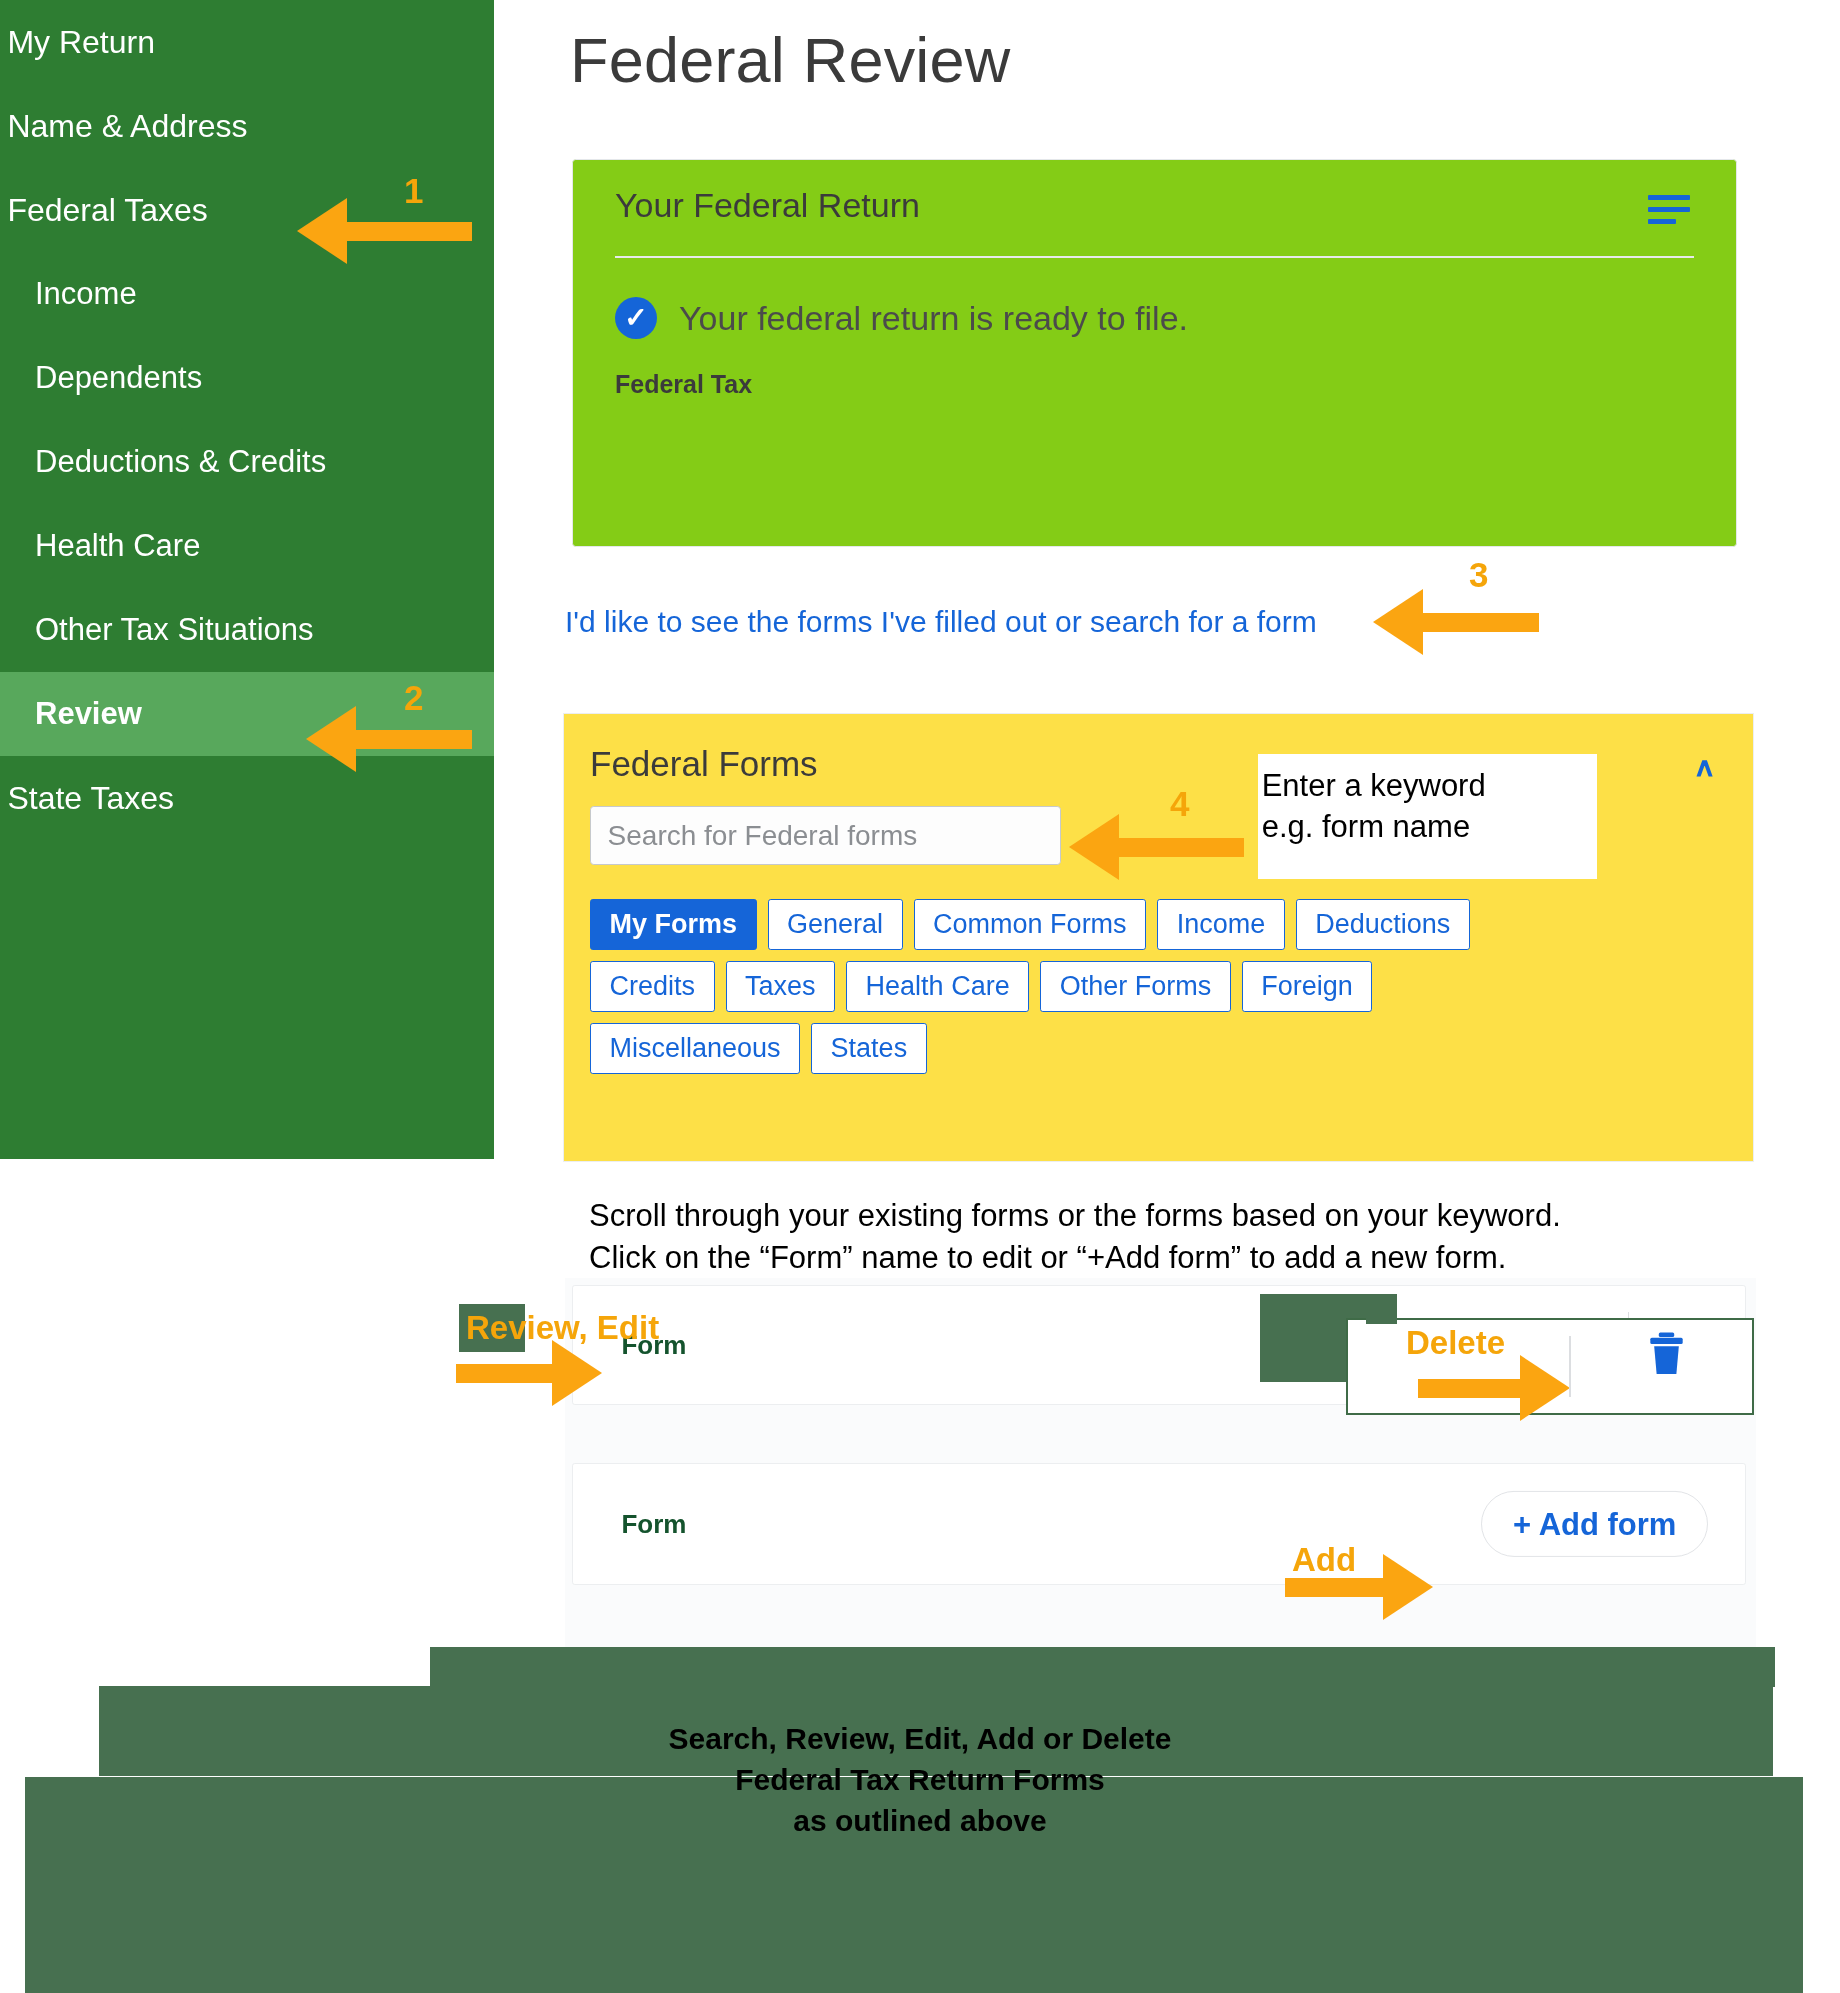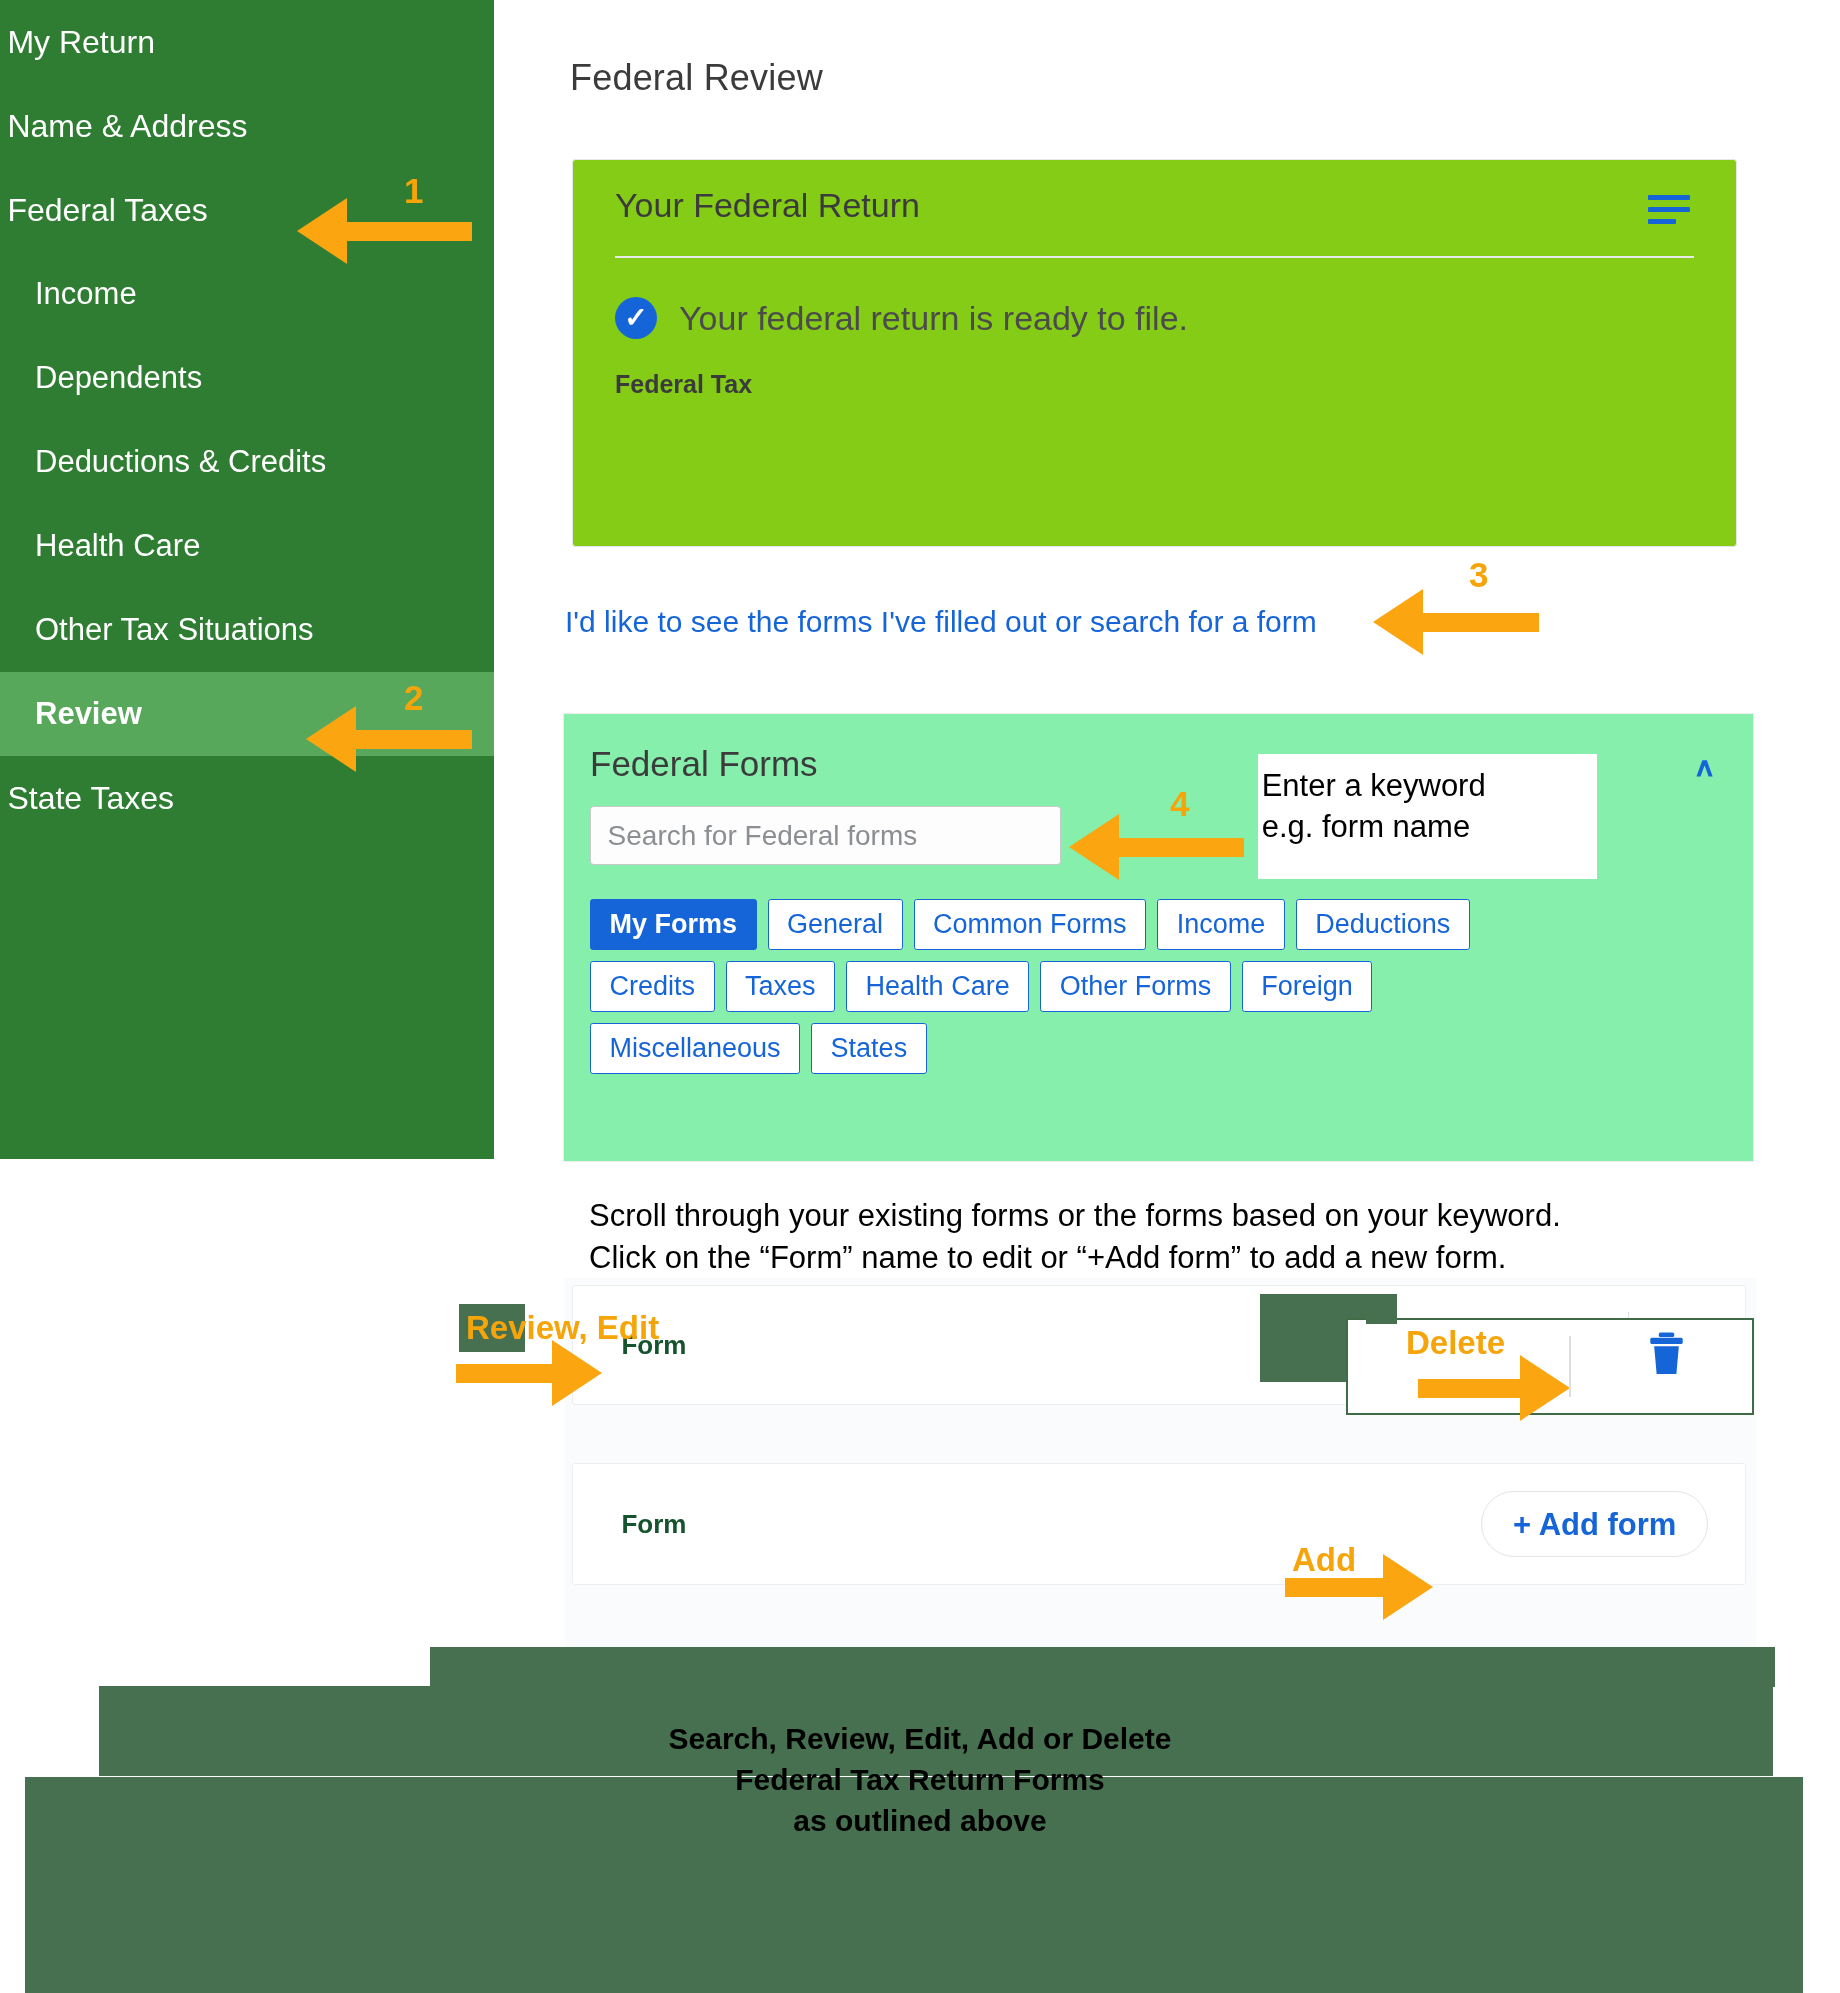--- a/index.html
+++ b/index.html
@@ -28,23 +28,22 @@
   }
   .nav-item.sub { padding-left: 35px; font-size: 31px; }
   .nav-item.active {
     background: #58a85c;
     font-weight: bold;
   }
 
   
   .page-title {
     position: absolute; left: 570px; top: 24px;
-    font-size: 36px; color: #3b3b3b; font-weight: normal;
+    font-size: 63px; color: #3b3b3b; font-weight: normal;
     letter-spacing: 0.2px;
-    margin-top: 33px;
   }
 
   
   .fed-return-card {
     position: absolute; left: 572px; top: 159px;
     width: 1165px; height: 388px;
     background: #84cc16;
     border: 0.9px solid #e4e7ea;
     border-radius: 3.7px;
   }
@@ -90,21 +89,21 @@
   
   .forms-link {
     position: absolute; left: 565px; top: 605px;
     font-size: 30px; color: #1565d8; text-decoration: none;
   }
 
   
   .ff-panel {
     position: absolute; left: 563px; top: 713px;
     width: 1191px; height: 449px;
-    background: #86efac;
+    background: #fde047;
     border: 0.9px solid #eceef0;
   }
   .ff-title {
     position: absolute; left: 26px; top: 29.5px;
     font-size: 35px; color: #3b3b3b;
   }
   .ff-chevron {
     position: absolute; right: 37px; top: 35px;
     font-size: 31px; color: #1565d8; font-weight: bold;
     transform: scaleY(.85);

